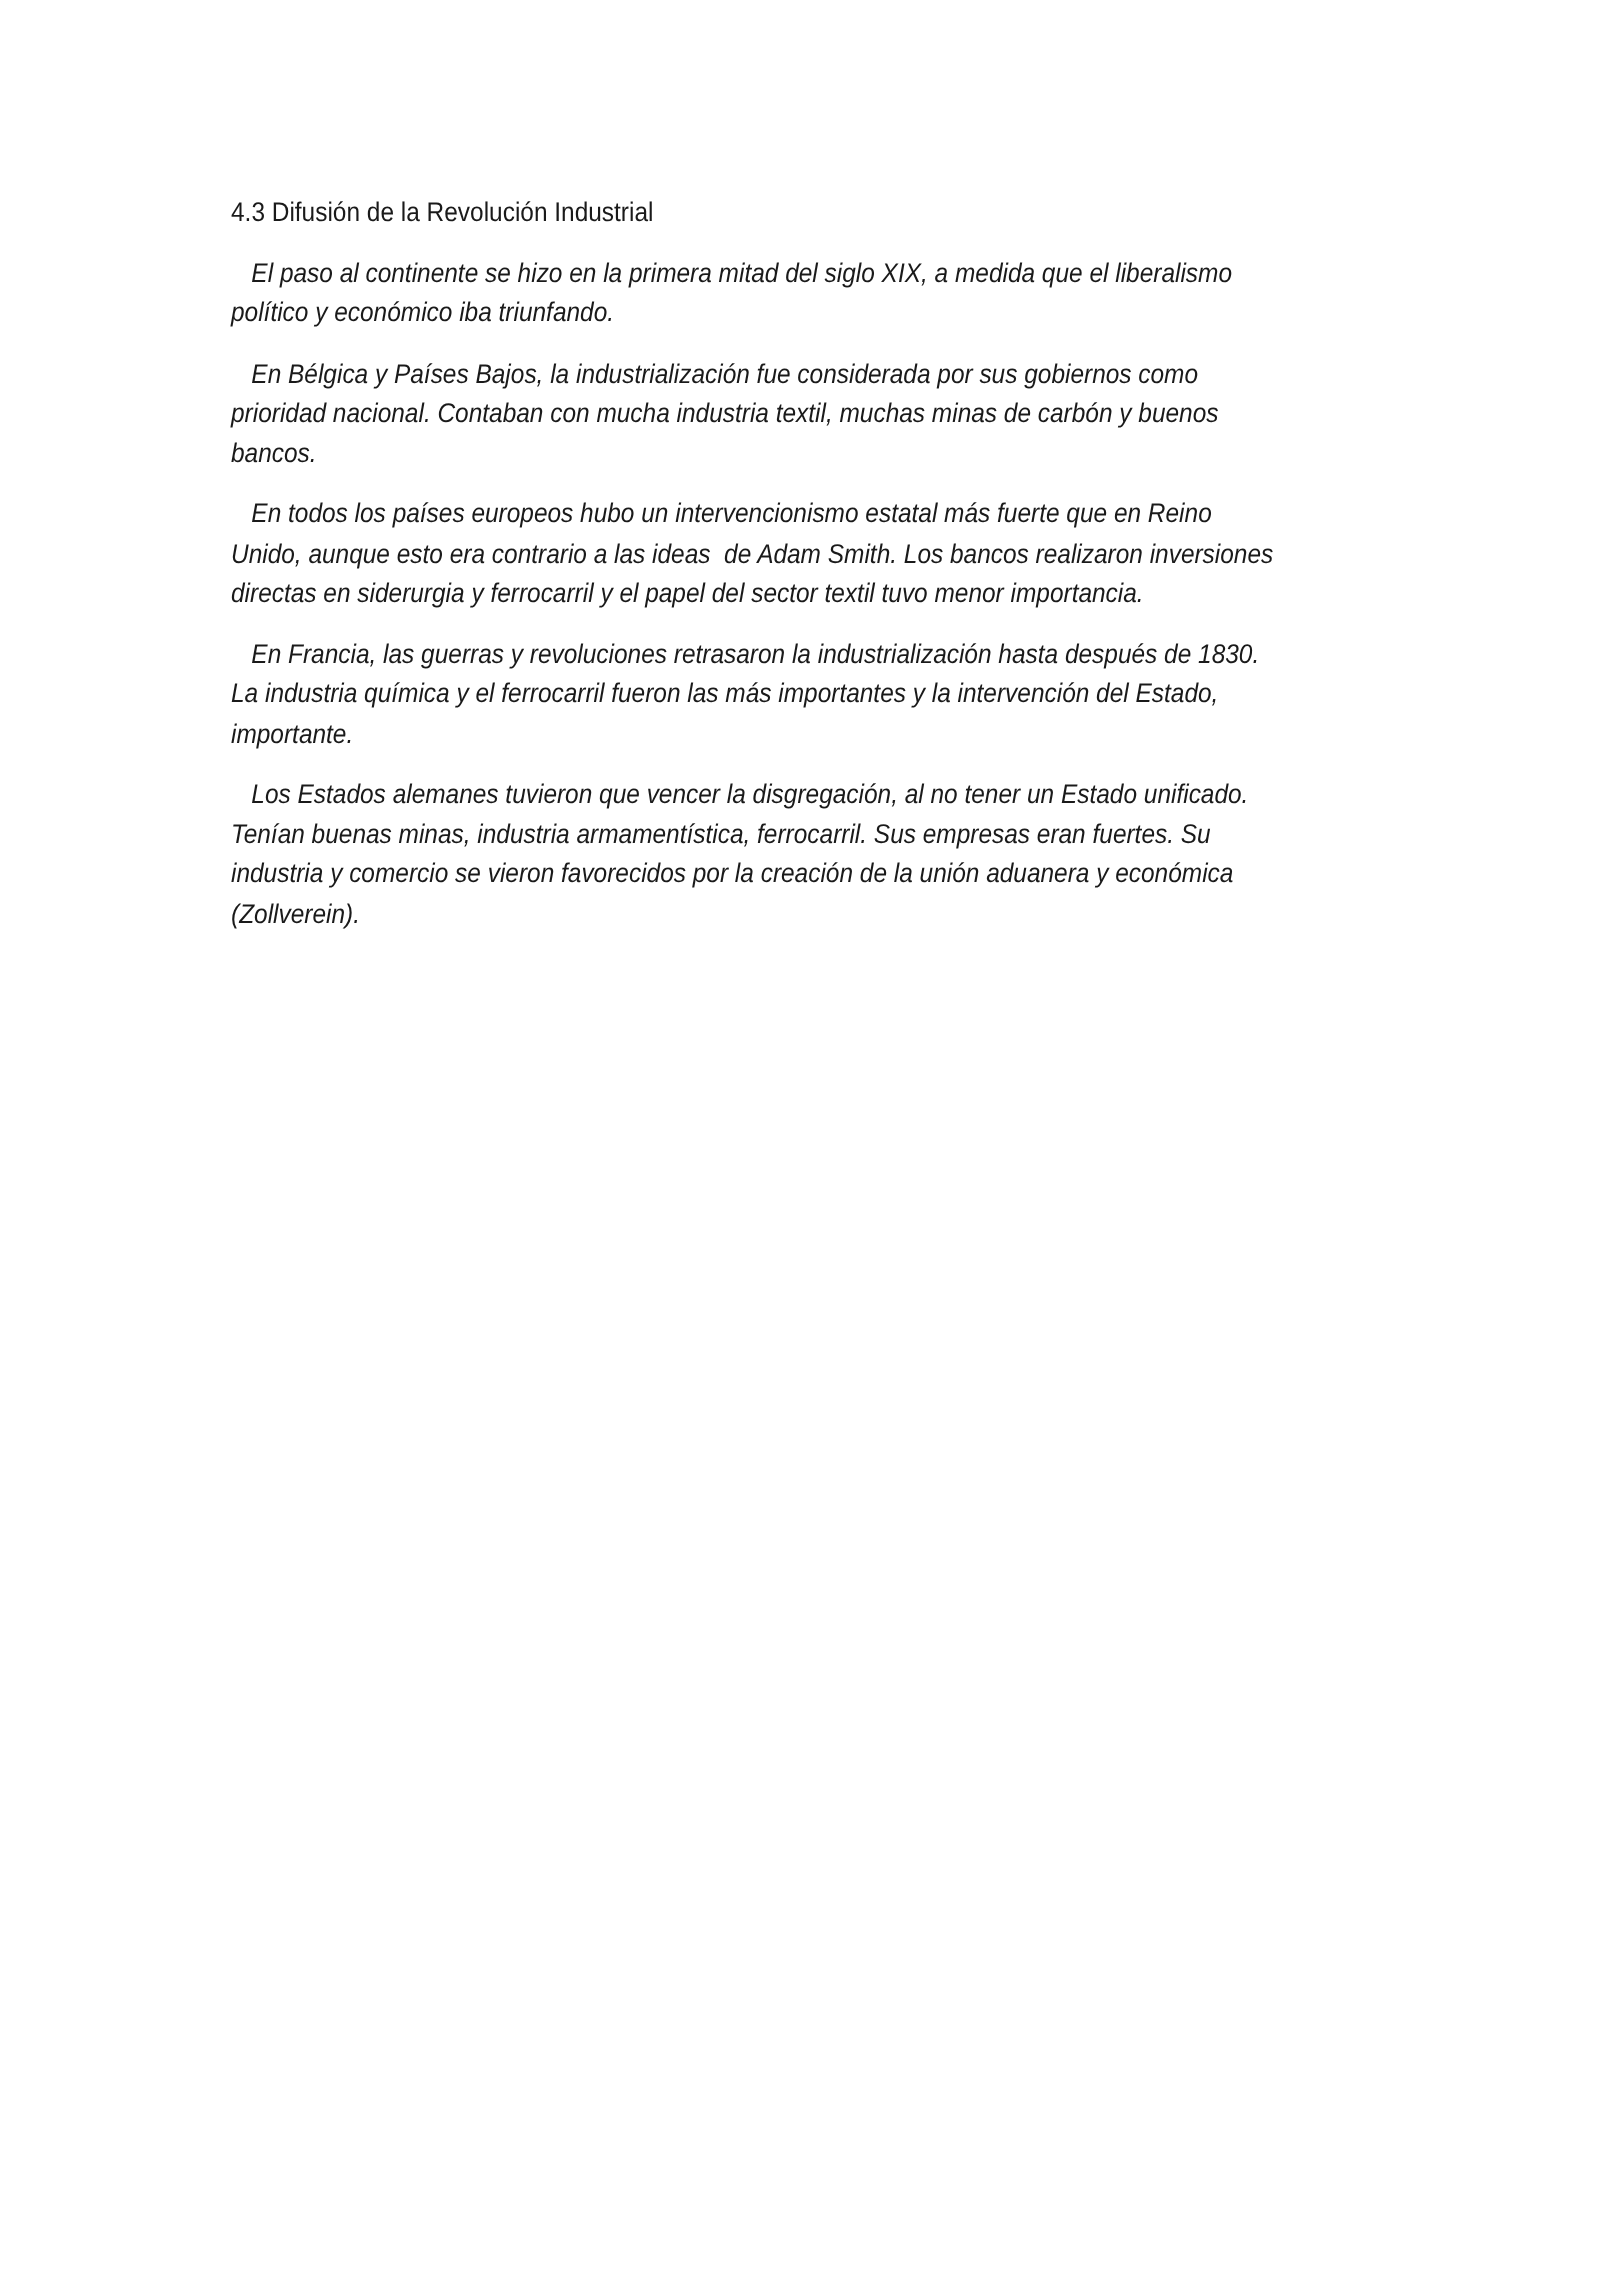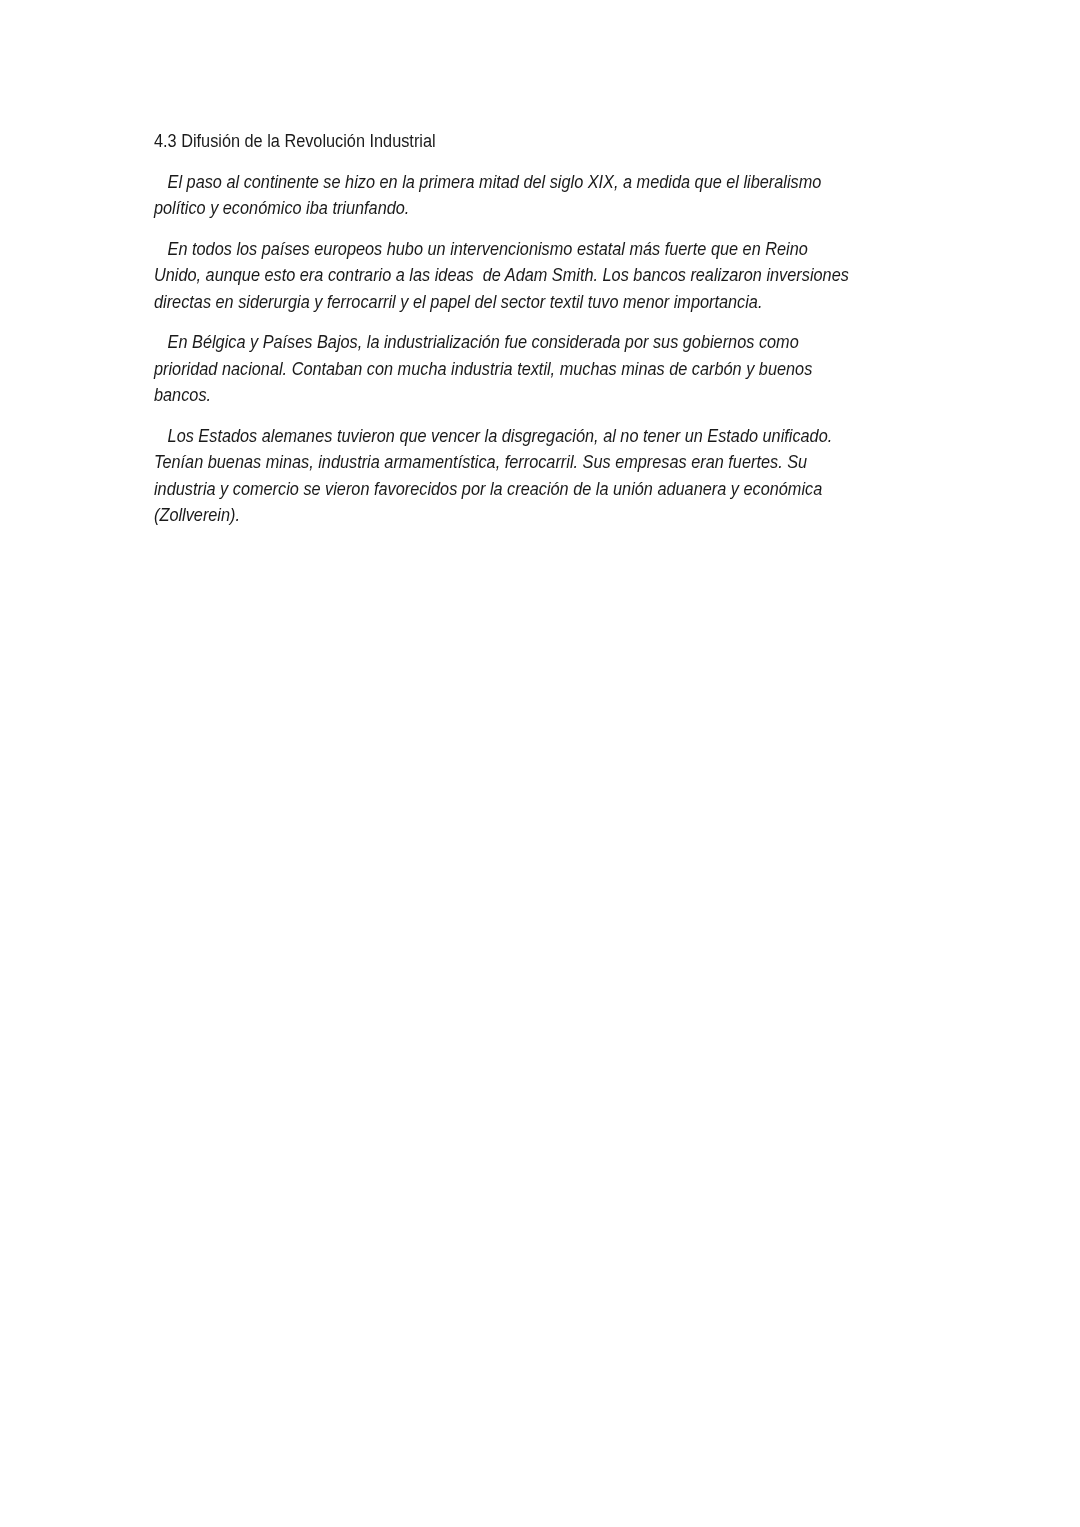--- a/index.html
+++ b/index.html
@@ -57,31 +57,36 @@
     <div class="heading">
       <span class="line">4.3 Difusión de la Revolución Industrial</span>
     </div>
 
     <div class="paragraph">
       <span class="line">   El paso al continente se hizo en la primera mitad del siglo XIX, a medida que el liberalismo</span>
       <span class="line">político y económico iba triunfando.</span>
     </div>
 
     <div class="paragraph">
+      <span class="line">   En Bélgica y Países Bajos, la industrialización fue considerada por sus gobiernos como</span>
+      <span class="line">prioridad nacional. Contaban con mucha industria textil, muchas minas de carbón y buenos</span>
+      <span class="line">bancos.</span>
+    </div>
+
+    <div class="paragraph">
       <span class="line">   En todos los países europeos hubo un intervencionismo estatal más fuerte que en Reino</span>
       <span class="line">Unido, aunque esto era contrario a las ideas  de Adam Smith. Los bancos realizaron inversiones</span>
       <span class="line">directas en siderurgia y ferrocarril y el papel del sector textil tuvo menor importancia.</span>
     </div>
 
     <div class="paragraph">
-      <span class="line">   En Bélgica y Países Bajos, la industrialización fue considerada por sus gobiernos como</span>
-      <span class="line">prioridad nacional. Contaban con mucha industria textil, muchas minas de carbón y buenos</span>
-      <span class="line">bancos.</span>
+      <span class="line">   En Francia, las guerras y revoluciones retrasaron la industrialización hasta después de 1830.</span>
+      <span class="line">La industria química y el ferrocarril fueron las más importantes y la intervención del Estado,</span>
+      <span class="line">importante.</span>
     </div>
-
 
     <div class="paragraph">
       <span class="line">   Los Estados alemanes tuvieron que vencer la disgregación, al no tener un Estado unificado.</span>
       <span class="line">Tenían buenas minas, industria armamentística, ferrocarril. Sus empresas eran fuertes. Su</span>
       <span class="line">industria y comercio se vieron favorecidos por la creación de la unión aduanera y económica</span>
       <span class="line">(Zollverein).</span>
     </div>
 
   </div>
 </div>

